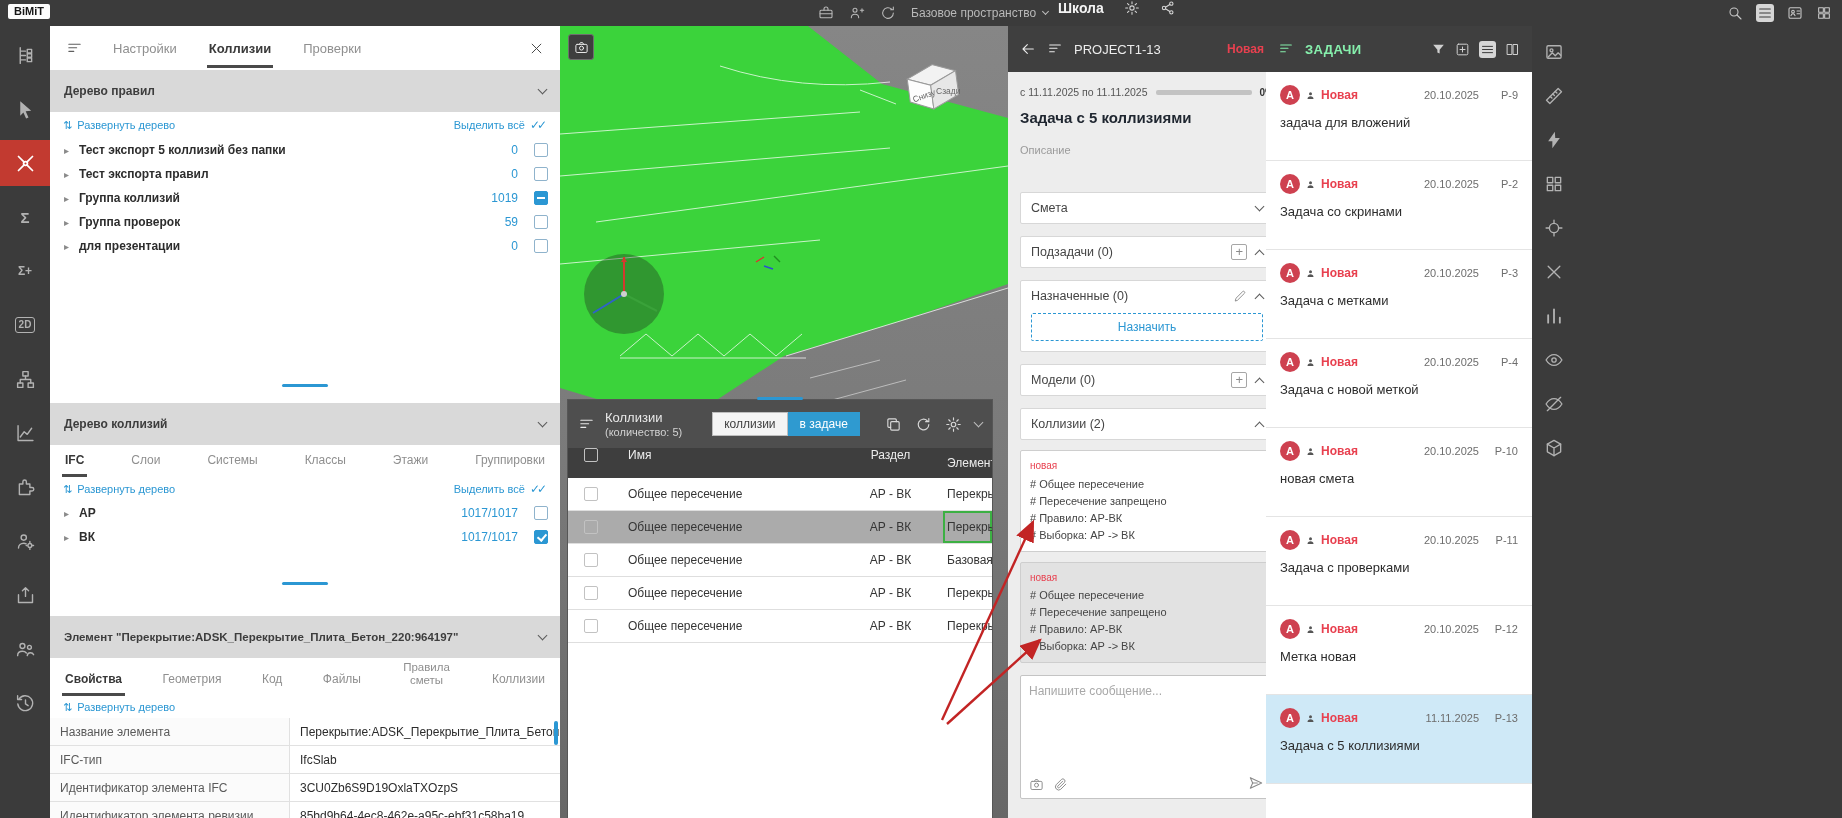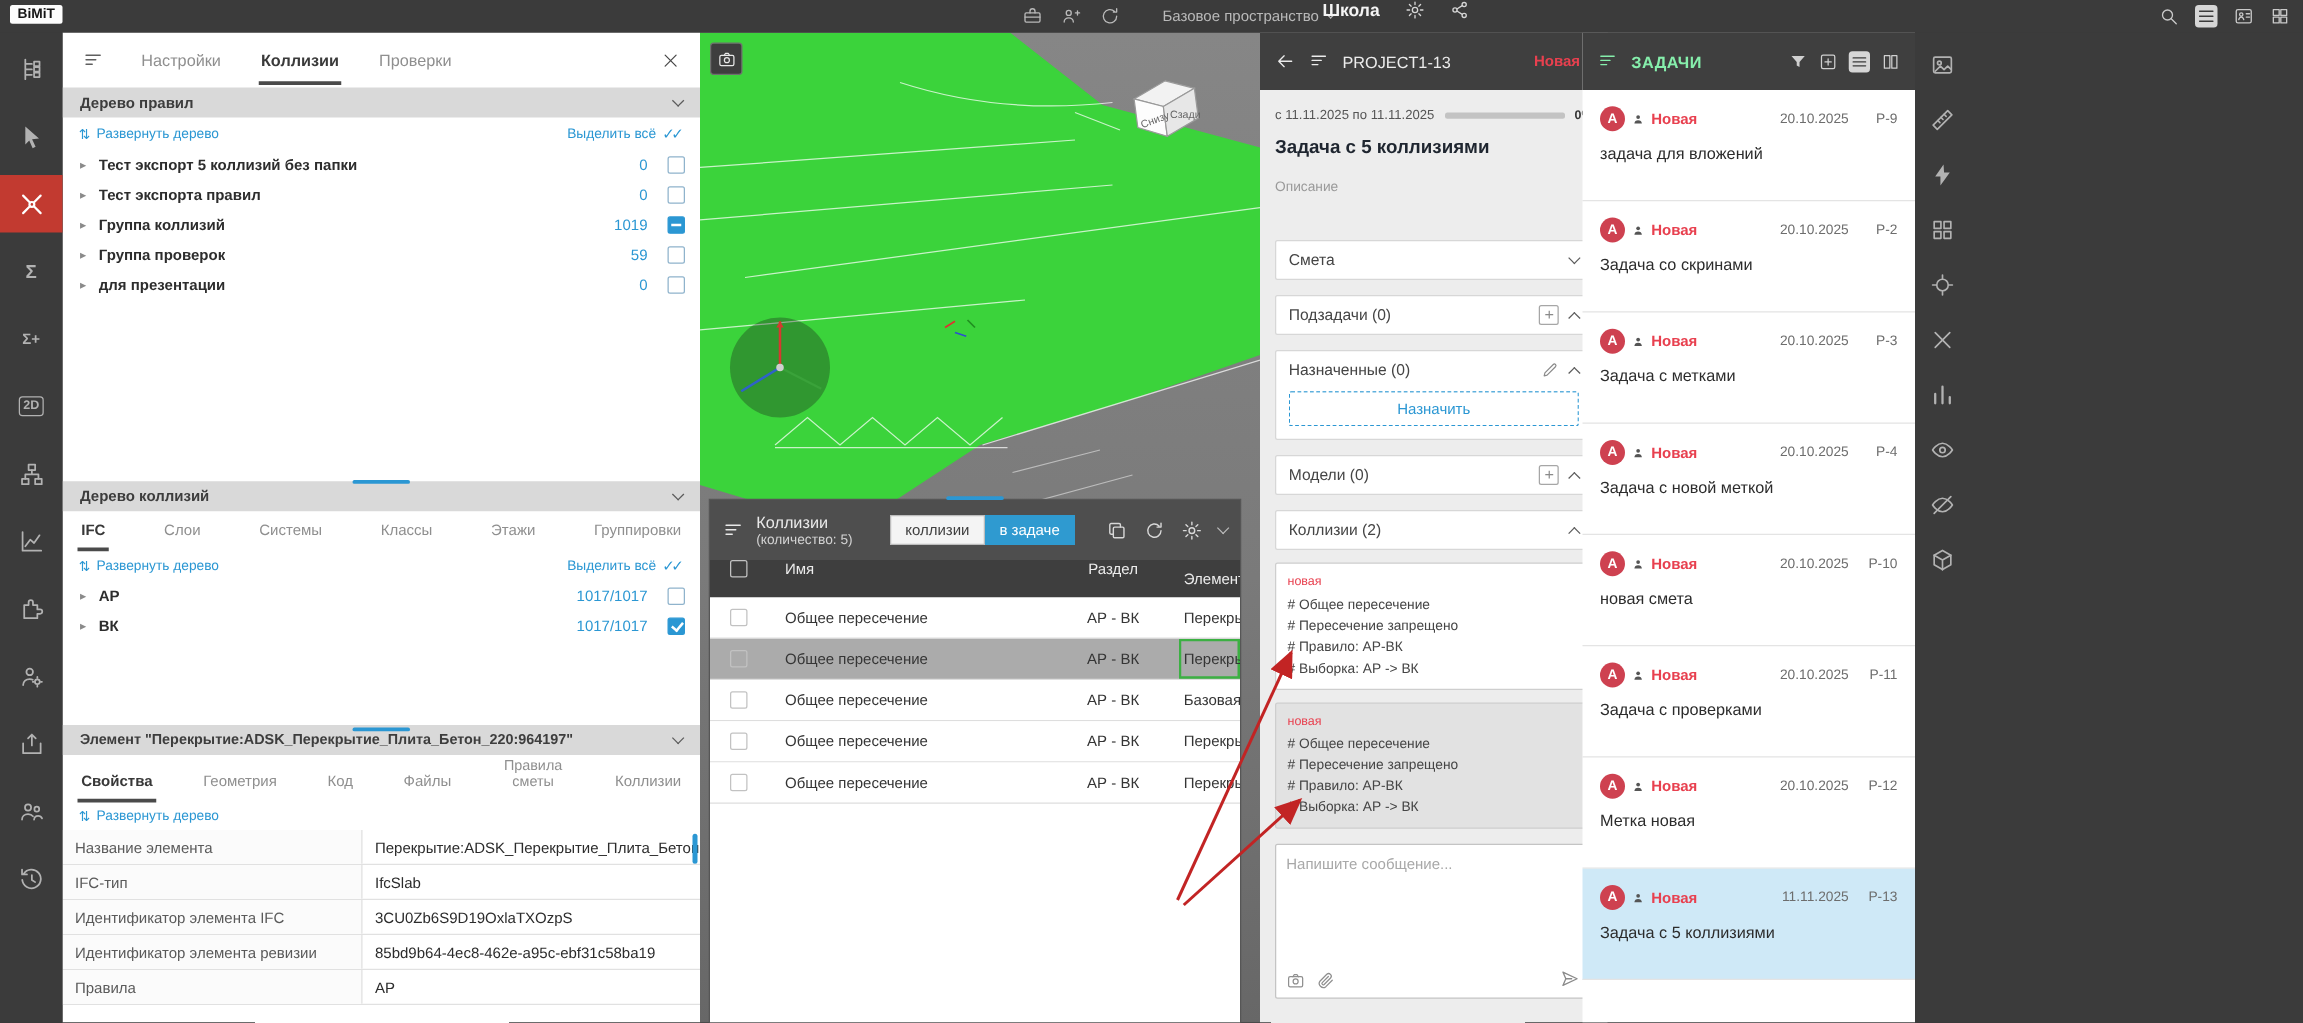--- a/index.html
+++ b/index.html
@@ -12,21 +12,21 @@
 .chev.d{transform:rotate(45deg);margin-top:-3px}
 .chev.u{transform:rotate(-135deg);margin-top:4px}
 .chev.lt{border-color:#bdbdbd}
 .chev.red{border-color:#e8404f}
 .chev.sm{width:5px;height:5px}
 
 .topbar{position:absolute;left:0;top:0;width:1842px;height:26px;background:#3b3b3b;z-index:40}
 .tb-logo{position:absolute;left:8px;top:4px;background:#fdfdfd;color:#161616;font-weight:bold;font-size:11px;padding:1px 6px 2px;border-radius:2px}
 .tb-ws{position:absolute;left:818px;top:0;height:26px;display:flex;align-items:center;gap:15px;color:#b9b9b9}
 .tb-ws .ic svg{width:16px;height:16px}
-.tb-ws .lbl{display:flex;align-items:center;gap:7px;font-size:12px;margin-left:19px;cursor:pointer}
+.tb-ws .lbl{display:flex;align-items:center;gap:7px;font-size:12px;margin-left:0;cursor:pointer}
 .tb-title{position:absolute;left:1058px;top:0;height:26px;display:flex;gap:20px;color:#d6d6d6}
 .tb-title .name{font-size:14px;font-weight:bold;color:#f4f4f4}
 .tb-title .ic svg{width:16px;height:16px}
 .tb-right{position:absolute;right:10px;top:0;height:26px;display:flex;align-items:center;gap:13px;color:#c9c9c9}
 .tb-right .ic svg{width:16px;height:16px}
 .boxed-lt{background:#d6d6d6;border-radius:3px;color:#3b3b3b;padding:1px}
 .boxed-lt svg{width:14px;height:14px}
 
 .left-rail{position:absolute;left:0;top:26px;width:50px;height:792px;background:#3b3b3b;display:flex;flex-direction:column;align-items:center;padding-top:6px;z-index:20}
 .lr-item{width:50px;height:46px;display:flex;align-items:center;justify-content:center;color:#b2b2b2;margin-bottom:8px;cursor:pointer;flex:none}
@@ -40,21 +40,21 @@
 .rr-item svg{width:20px;height:20px}
 
 .left-panel{position:absolute;left:50px;top:26px;width:510px;height:792px;background:#fff;display:flex;flex-direction:column;z-index:10}
 .lp-tabs{height:44px;display:flex;align-items:center;gap:28px;padding:0 16px;flex:none}
 .lp-tabs .ic{color:#5f5f5f}
 .lp-tabs .ic svg{width:17px;height:17px}
 .tab{font-size:13px;color:#8f8f8f;padding:13px 2px 9px;cursor:pointer;border-bottom:3px solid transparent}
 .tab.active{color:#3a3a3a;font-weight:bold;border-bottom-color:#4a4a4a}
 .lp-close{margin-left:auto;color:#4a4a4a}
 .lp-close svg{width:15px;height:15px}
-.sec-h{height:24px;background:#d9d9d9;display:flex;align-items:center;justify-content:space-between;padding:0 14px;color:#3d3d3d;font-weight:bold;font-size:12px;flex:none;cursor:pointer}
+.sec-h{height:42px;background:#d9d9d9;display:flex;align-items:center;justify-content:space-between;padding:0 14px;color:#3d3d3d;font-weight:bold;font-size:12px;flex:none;cursor:pointer}
 .sec-h .st{white-space:nowrap;overflow:hidden}
 .body-block{display:flex;flex-direction:column;flex:none}
 .row-links{height:26px;display:flex;align-items:center;justify-content:space-between;padding:0 13px;flex:none}
 .blink{color:#2b97d3;font-size:11px;display:inline-flex;align-items:center;gap:5px;cursor:pointer}
 .blink .pre{font-size:11px}
 .blink .dbl{letter-spacing:-3px;font-size:12px;padding-right:3px}
 .tree-row{height:24px;display:flex;align-items:center;padding:0 12px 0 14px;gap:7px;flex:none;cursor:pointer}
 .tree-row .caret{color:#8a8a8a;font-size:10px;width:8px}
 .tree-row .lbl{font-size:12px;color:#2d2d2d;font-weight:bold;white-space:nowrap;overflow:hidden}
 .tree-row .cnt{margin-left:auto;color:#2b97d3;margin-right:9px}

